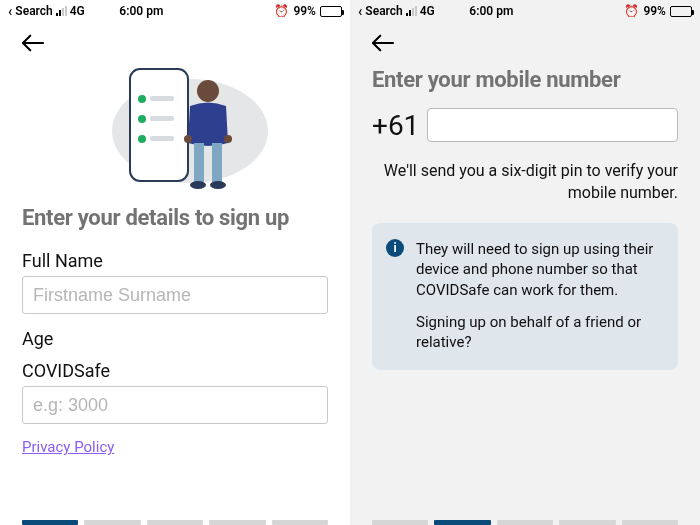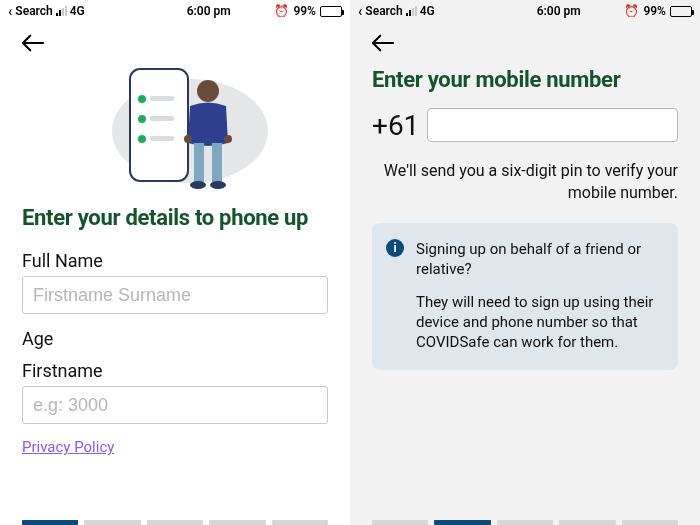--- a/index.html
+++ b/index.html
@@ -25,21 +25,21 @@
     display: flex;
     align-items: center;
     padding: 0 8px;
     font-size: 12px;
     font-weight: 600;
     color: #000;
     background: #fff;
   }
   .phone.right .status-bar { background: #f2f2f2; }
   .sb-left { display: flex; align-items: center; gap: 3px; flex: 1; }
-  .sb-center { flex: 1; text-align: right; }
+  .sb-center { flex: 1; text-align: left; }
   .sb-right { display: flex; align-items: center; gap: 4px; flex: 1; justify-content: flex-end; }
   .chev-left { font-size: 14px; line-height: 1; }
   .signal {
     display: inline-flex; align-items: flex-end; gap: 1px; height: 10px;
   }
   .signal span { width: 2px; background: #000; display: inline-block; }
   .signal .b1 { height: 3px; }
   .signal .b2 { height: 6px; }
   .signal .b3 { height: 8px; background: #c9c9c9; }
   .signal .b4 { height: 10px; background: #c9c9c9; }
@@ -60,21 +60,21 @@
     display: flex;
     flex-direction: column;
     overflow: hidden;
   }
   .back-arrow { font-size: 22px; font-weight: 400; color: #000; margin-bottom: 2px; cursor: pointer; align-self: flex-start; }
   .illus-wrap { display: flex; justify-content: center; margin: 2px 0 14px 0; }
 
   h1.title {
     font-size: 22px;
     font-weight: 700;
-    color: #14532d;
+    color: #737373;
     margin-bottom: 14px;
     letter-spacing: -0.3px;
   }
   .field-label {
     font-size: 18px;
     color: #111;
     margin-bottom: 5px;
     margin-top: 6px;
   }
   .txt-input {
@@ -208,28 +208,28 @@
         <path d="M120 45 Q138 38 156 45 L158 82 Q138 88 118 82 Z" fill="#2e3f8f"></path>
         <rect x="124" y="82" width="10" height="40" fill="#7ea7c4"></rect>
         <rect x="142" y="82" width="10" height="40" fill="#7ea7c4"></rect>
         <ellipse cx="128" cy="124" rx="8" ry="4" fill="#2a3b5a"></ellipse>
         <ellipse cx="148" cy="124" rx="8" ry="4" fill="#2a3b5a"></ellipse>
         <circle cx="118" cy="78" r="4" fill="#6a4a3a"></circle>
         <circle cx="158" cy="78" r="4" fill="#6a4a3a"></circle>
       </svg>
     </div>
 
-    <h1 class="title">Enter your details to phone up</h1>
+    <h1 class="title">Enter your details to sign up</h1>
 
     <div class="field-label">Full Name</div>
     <input class="txt-input" placeholder="Firstname Surname" style="">
 
     <div class="field-label">Age</div>
 
-    <div class="field-label">Firstname</div>
+    <div class="field-label">COVIDSafe</div>
     <input class="txt-input" placeholder="e.g: 3000" style="">
 
     <a class="privacy-link">Privacy Policy</a>
   </div>
 
   <div class="progress">
     <span class="active"></span>
       <span></span>
       <span></span>
       <span></span>
@@ -269,22 +269,22 @@
 
     <div class="prefix-row">
       <span class="prefix">+61</span>
       <input class="phone-input" style="">
     </div>
 
     <div class="subtext">We'll send you a six-digit pin to verify your mobile number.</div>
 
     <div class="info-box">
       <div class="info-icon">i</div>
+      <p>They will need to sign up using their device and phone number so that COVIDSafe can work for them.</p>
       <p>Signing up on behalf of a friend or relative?</p>
-      <p>They will need to sign up using their device and phone number so that COVIDSafe can work for them.</p>
     </div>
   </div>
 
   <div class="progress">
     <span></span>
       <span class="active"></span>
       <span></span>
       <span></span>
       <span></span>
   </div>

